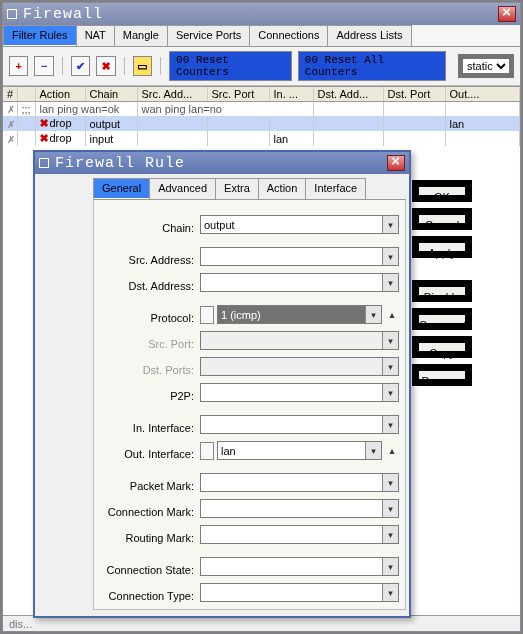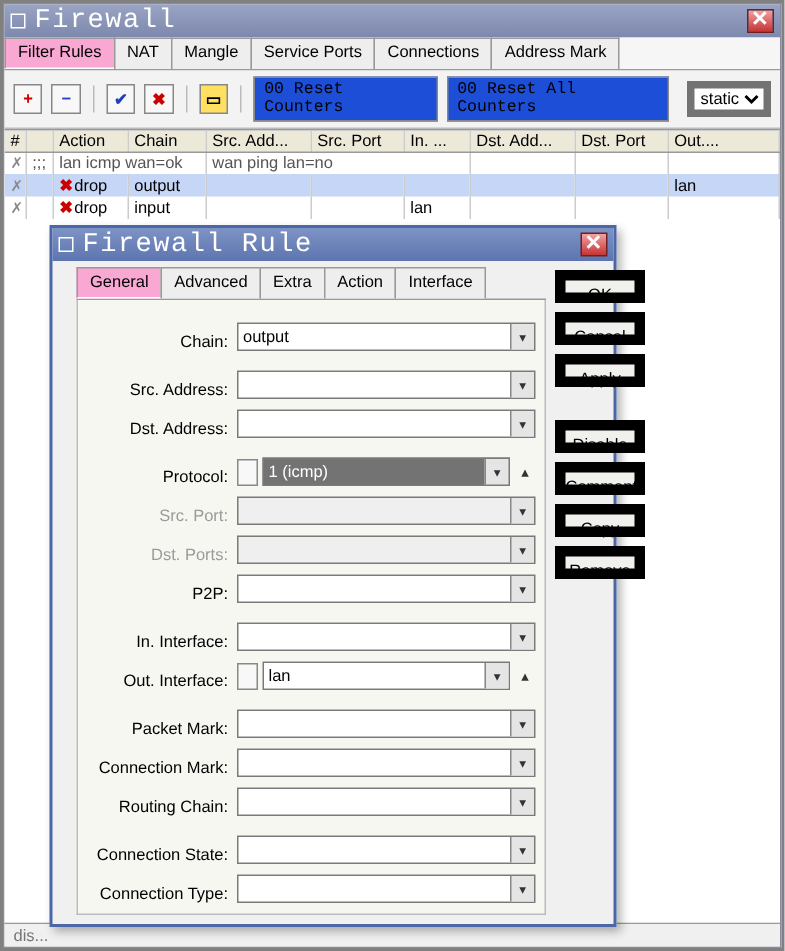--- a/index.html
+++ b/index.html
@@ -26,21 +26,21 @@
     flex-direction: column;
   }
   .titlebar {
     height: 22px;
     background: linear-gradient(#9aa4c4, #7c88ad);
     color: #fff;
     display: flex;
     align-items: center;
     padding: 0 4px;
     font-family: "Courier New", monospace;
-    font-size: 18px;
+    font-size: 15px;
     letter-spacing: 1px;
   }
   .titlebar .ticon {
     width: 10px; height: 10px;
     border: 1px solid #fff;
     margin-right: 6px;
   }
   .titlebar .ttext { flex: 1; }
   .titlebar .tclose {
     width: 18px; height: 16px;
@@ -62,21 +62,21 @@
   }
   .tab {
     padding: 3px 8px;
     border: 1px solid #999;
     border-bottom: none;
     margin-right: -1px;
     background: #eee;
     cursor: pointer;
   }
   .tab.active {
-    background: #f9a8d4;
+    background: #3b82f6;
     border-bottom: 1px solid #fff;
   }
 
   
   .toolbar {
     display: flex;
     align-items: center;
     gap: 6px;
     padding: 4px 6px;
     background: #f3f3f3;
@@ -163,21 +163,21 @@
     width: 378px;
     height: 468px;
     background:#f0f0f0;
     border: 2px solid #4a68a8;
     display:flex;
     flex-direction:column;
     box-shadow: 3px 3px 6px rgba(0,0,0,0.3);
   }
   .dlg .titlebar { background: linear-gradient(#7e93c5,#5d75af); }
   .dlg-body { flex:1; display:flex; }
-  .dlg-left { flex:1; padding: 4px 4px 6px 16px; display:flex; flex-direction:column; }
+  .dlg-left { flex:1; padding: 4px 4px 6px 16px; display:flex; flex-direction:column;margin-left:42px; }
   .dlg-tabs { display:flex; border-bottom:1px solid #999; height:22px; }
   .dlg-form {
     flex:1;
     background:#f7f7f2;
     border:1px solid #bcbcbc;
     border-top:none;
     padding: 8px 6px 6px 6px;
     overflow:hidden;
   }
   .frow {
@@ -258,21 +258,21 @@
     <span class="ttext">Firewall</span>
     <span class="tclose">×</span>
   </div>
 
   <div class="tabs">
     <div class="tab active">Filter Rules</div>
     <div class="tab">NAT</div>
     <div class="tab">Mangle</div>
     <div class="tab">Service Ports</div>
     <div class="tab">Connections</div>
-    <div class="tab">Address Mark</div>
+    <div class="tab">Address Lists</div>
   </div>
 
   <div class="toolbar">
     <span class="tbtn red">+</span>
     <span class="tbtn blue">−</span>
     <span class="sep"></span>
     <span class="tbtn blue">✔</span>
     <span class="tbtn red">✖</span>
     <span class="sep"></span>
     <span class="tbtn yellow">▭</span>
@@ -310,21 +310,21 @@
           <th>In. ...</th>
           <th>Dst. Add...</th>
           <th>Dst. Port</th>
           <th>Out....</th>
         </tr>
       </thead>
       <tbody>
         <tr class="row-comment">
           <td><span class="hand">✗</span></td>
           <td>;;;</td>
-          <td colspan="2">lan icmp wan=ok</td>
+          <td colspan="2">lan ping wan=ok</td>
           <td colspan="3">wan ping lan=no</td>
           <td></td>
             <td></td>
             <td></td>
         </tr>
         <tr class="row-sel">
           <td><span class="hand">✗</span></td>
           <td></td>
           <td><span class="act-x">✖</span><span>drop</span></td>
           <td>output</td>
@@ -481,21 +481,21 @@
           <label>Connection Mark:</label>
           <div class="fld">
             <div class="combo-wrap">
               <input class="combo" value="" style="">
               <span class="combo-arrow">▾</span>
             </div>
           </div>
         </div>
 
         <div class="frow">
-          <label>Routing Chain:</label>
+          <label>Routing Mark:</label>
           <div class="fld">
             <div class="combo-wrap">
               <input class="combo" value="" style="">
               <span class="combo-arrow">▾</span>
             </div>
           </div>
         </div>
 
         <div class="frow gap">
           <label>Connection State:</label>

